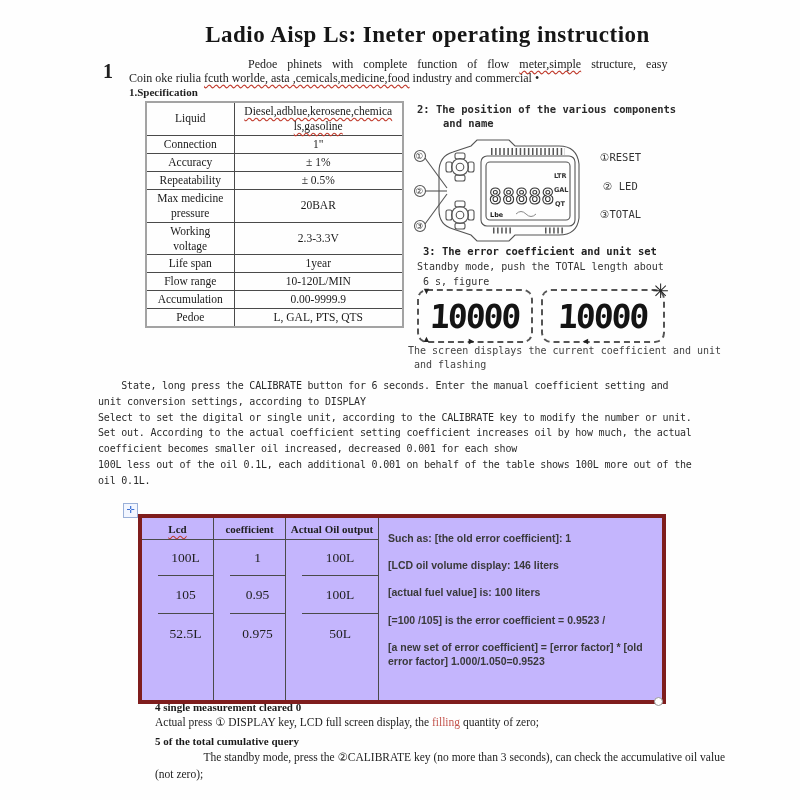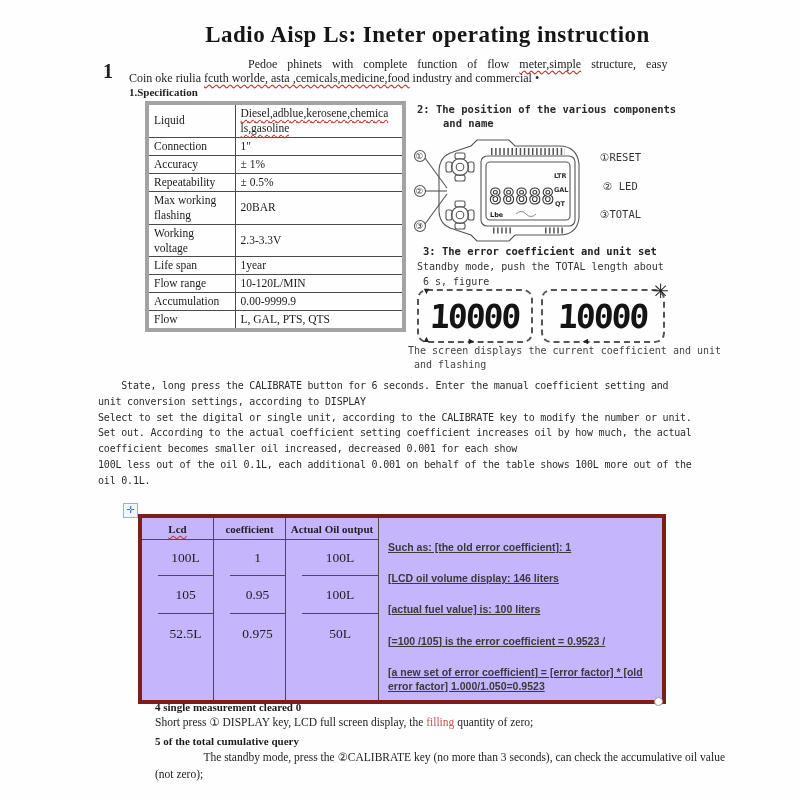--- a/index.html
+++ b/index.html
@@ -17,21 +17,21 @@
          font-size:23px;font-weight:bold;letter-spacing:.5px;color:#161616;}
   .intro1{left:248px;top:57px;width:452px;font-size:12px;word-spacing:7px;color:#222;}
   .bignum{left:103px;top:60px;font-size:20px;font-weight:bold;}
   .intro2{left:129px;top:71px;width:570px;font-size:12px;color:#222;}
   .spec-head{left:129px;top:86px;font-size:11px;font-weight:bold;}
 
   table.spec{position:absolute;left:145px;top:101px;border-collapse:collapse;
              width:257px;table-layout:fixed;}
   table.spec td{border:1.5px solid #4a4a4a;padding:1px 5px;font-size:11.5px;
                 line-height:1.3;vertical-align:middle;color:#1a1a1a;}
-  table.spec{border:4px solid #a3a3a3;}
+  table.spec{border:2px solid #a3a3a3;text-align:center;}
 
   .s2h1{left:417px;top:103px;font-size:10.5px;font-weight:bold;color:#2a2a2a;}
   .s2h2{left:443px;top:117px;font-size:10.5px;font-weight:bold;color:#2a2a2a;}
   .diagram{left:413px;top:134px;}
   .comp-label{font-size:10.5px;color:#333;}
   .s3h{left:423px;top:245px;font-size:10.5px;font-weight:bold;color:#222;}
   .s3b1{left:417px;top:261px;font-size:10px;color:#333;}
   .s3b2{left:423px;top:276px;font-size:10px;color:#333;}
 
   .lcd-box{position:absolute;border:2px dashed #555;border-radius:10px;height:50px;
@@ -60,21 +60,21 @@
   .cc{border-right:1.5px solid #4a4a4a;border-bottom:1.5px solid #4a4a4a;
       display:flex;align-items:center;justify-content:center;}
   .cc.hdr{font-size:11px;font-weight:bold;}
   .cc.val{font-size:13.5px;margin-left:16px;}
   .cc.tall{align-items:flex-start;padding-top:12px;}
   .cc.lastrow{border-bottom:none;}
   .note-cell{grid-column:4;grid-row:1/5;border-bottom:none;border-right:none;
              display:block;padding:5px 6px 0 9px;
              font-family:"Liberation Sans",sans-serif;font-weight:bold;
              font-size:10.5px;color:#3a3a3a;line-height:1.35;}
-  .note-cell p{margin:17px 0 13px 0;text-decoration:underline;}
+  .note-cell p{margin:8px 0 13px 0;}
 
   .f-h{font-size:11px;font-weight:bold;color:#1a1a1a;}
   .f-p{font-size:11.5px;color:#222;}
   .fh4{left:155px;top:701px;}
   .fp4{left:155px;top:715px;width:560px;}
   .fh5{left:155px;top:735px;}
   .fp5a{left:155px;top:750px;width:570px;text-align:right;}
   .fp5b{left:155px;top:768px;}
 </style>
 </head>
@@ -109,41 +109,41 @@
         </tr>
     <tr>
       <td>Accuracy</td>
       <td>± 1%</td>
         </tr>
     <tr>
       <td>Repeatability</td>
       <td>± 0.5%</td>
         </tr>
     <tr>
-      <td>Max working flashing</td>
+      <td>Max medicine pressure</td>
       <td>20BAR</td>
         </tr>
     <tr>
       <td>Working voltage</td>
       <td>2.3-3.3V</td>
         </tr>
     <tr>
       <td>Life span</td>
       <td>1year</td>
         </tr>
     <tr>
       <td>Flow range</td>
       <td>10-120L/MIN</td>
         </tr>
     <tr>
       <td>Accumulation</td>
       <td>0.00-9999.9</td>
         </tr>
     <tr>
-      <td>Flow</td>
+      <td>Pedoe</td>
       <td>L,  GAL,  PTS,  QTS</td>
         </tr>
   </tbody>
     </table>
 
   <div class="abs s2h1 mono">2:  The position of the various components</div>
   <div class="abs s2h2 mono">and name</div>
 
   <svg class="abs diagram" width="172" height="114" viewBox="0 0 172 114">
     <g stroke="#555" fill="none" stroke-width="1.1">
@@ -251,21 +251,21 @@
     <div class="cc val">100L</div>
     <div class="cc val tall lastrow">52.5L</div>
     <div class="cc val tall lastrow">0.975</div>
     <div class="cc val tall lastrow">50L</div>
   </div>
 
   <div class="abs resize-handle"></div>
 
   <div class="abs fh4 f-h serif">4 single measurement cleared 0</div>
   <div class="abs fp4 f-p serif">
-    <span>Short press </span><span class="circ">①</span><span> DISPLAY key, LCD full screen display, the </span><span class="red-text">filling</span><span> quantity of zero;</span>
+    <span>Actual press </span><span class="circ">①</span><span> DISPLAY key, LCD full screen display, the </span><span class="red-text">filling</span><span> quantity of zero;</span>
   </div>
   <div class="abs fh5 f-h serif">5 of the total cumulative query</div>
   <div class="abs fp5a f-p serif">
     <span>The standby mode, press the </span><span class="circ">②</span><span>CALIBRATE key (no more than 3 seconds), can check the accumulative oil value</span>
   </div>
   <div class="abs fp5b f-p serif">(not zero);</div>
 
 </div>
 
 </body></html>

